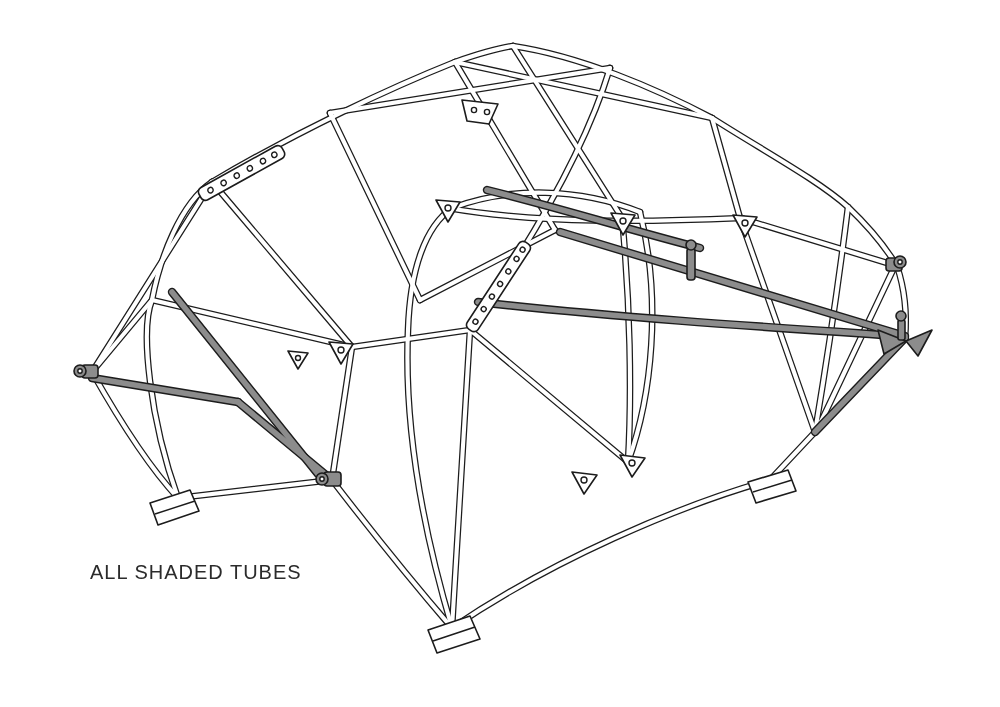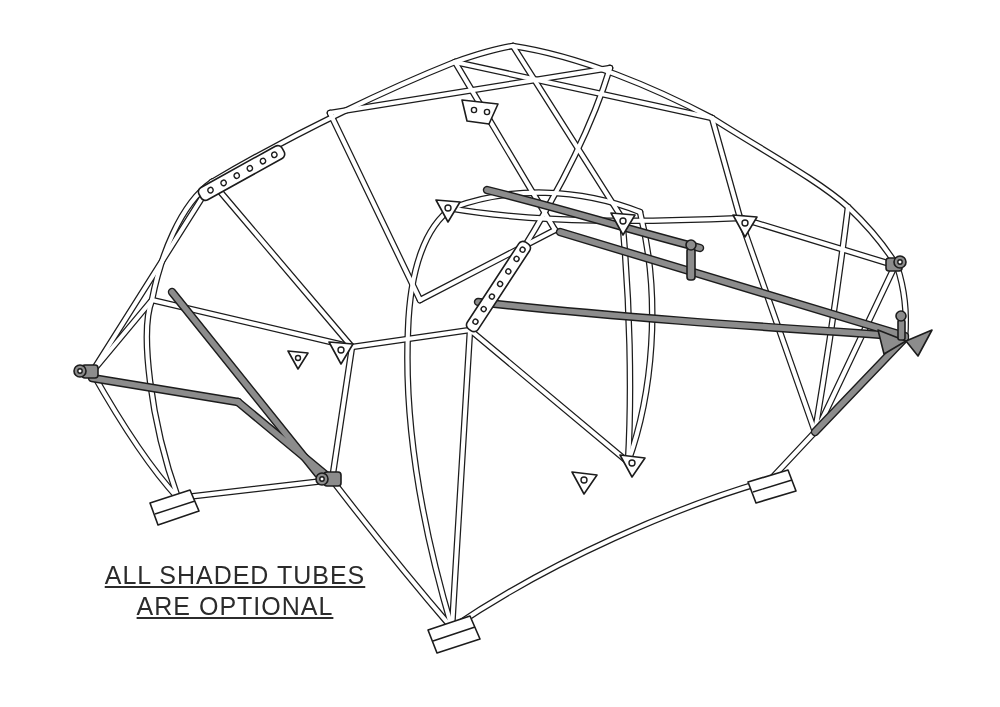--- a/index.html
+++ b/index.html
@@ -23,28 +23,27 @@
   .t-in  use, .t-in  path{stroke:var(--tube_fill);stroke-width:4.1;fill:none;stroke-linecap:round;stroke-linejoin:round;}
   .g-out use, .g-out path{stroke:var(--line);stroke-width:8.4;fill:none;stroke-linecap:round;}
   .g-in  use, .g-in  path{stroke:var(--shaded_tube);stroke-width:5.6;fill:none;stroke-linecap:round;}
   .plate{fill:var(--tube_fill);stroke:var(--line);stroke-width:1.6;stroke-linejoin:round;}
   .hole{fill:var(--tube_fill);stroke:var(--line);stroke-width:1.4;}
   .grayfit{fill:var(--shaded_tube);stroke:var(--line);stroke-width:1.6;stroke-linejoin:round;}
   .thin{stroke:var(--line);stroke-width:1.4;fill:none;}
   .caption{
     position:absolute;
     left:90px;top:560px;width:290px;
-    text-align:center;
+    text-align:left;
     color:var(--text);
-    font-size:25px;
+    font-size:20px;
     letter-spacing:1px;
     line-height:1.25;
     font-weight:400;
     user-select:none;
-    text-decoration:underline;
   }
 </style>
 </head>
 <body>
 
 <div class="stage">
 
   <svg width="1000" height="707" viewBox="0 0 1000 707" xmlns="http://www.w3.org/2000/svg">
 
     <defs>
@@ -281,15 +280,14 @@
       <g>
         <rect class="grayfit" x="324" y="472" width="17" height="14" rx="3"></rect>
         <circle class="grayfit" cx="322" cy="479" r="6"></circle>
         <circle class="hole" cx="322" cy="479" r="2.2"></circle>
       </g>
     </g>
   </svg>
 
   <div class="caption">
     <div>ALL SHADED TUBES</div>
-    <div>ARE OPTIONAL</div>
   </div>
 </div>
 
 </body></html>

